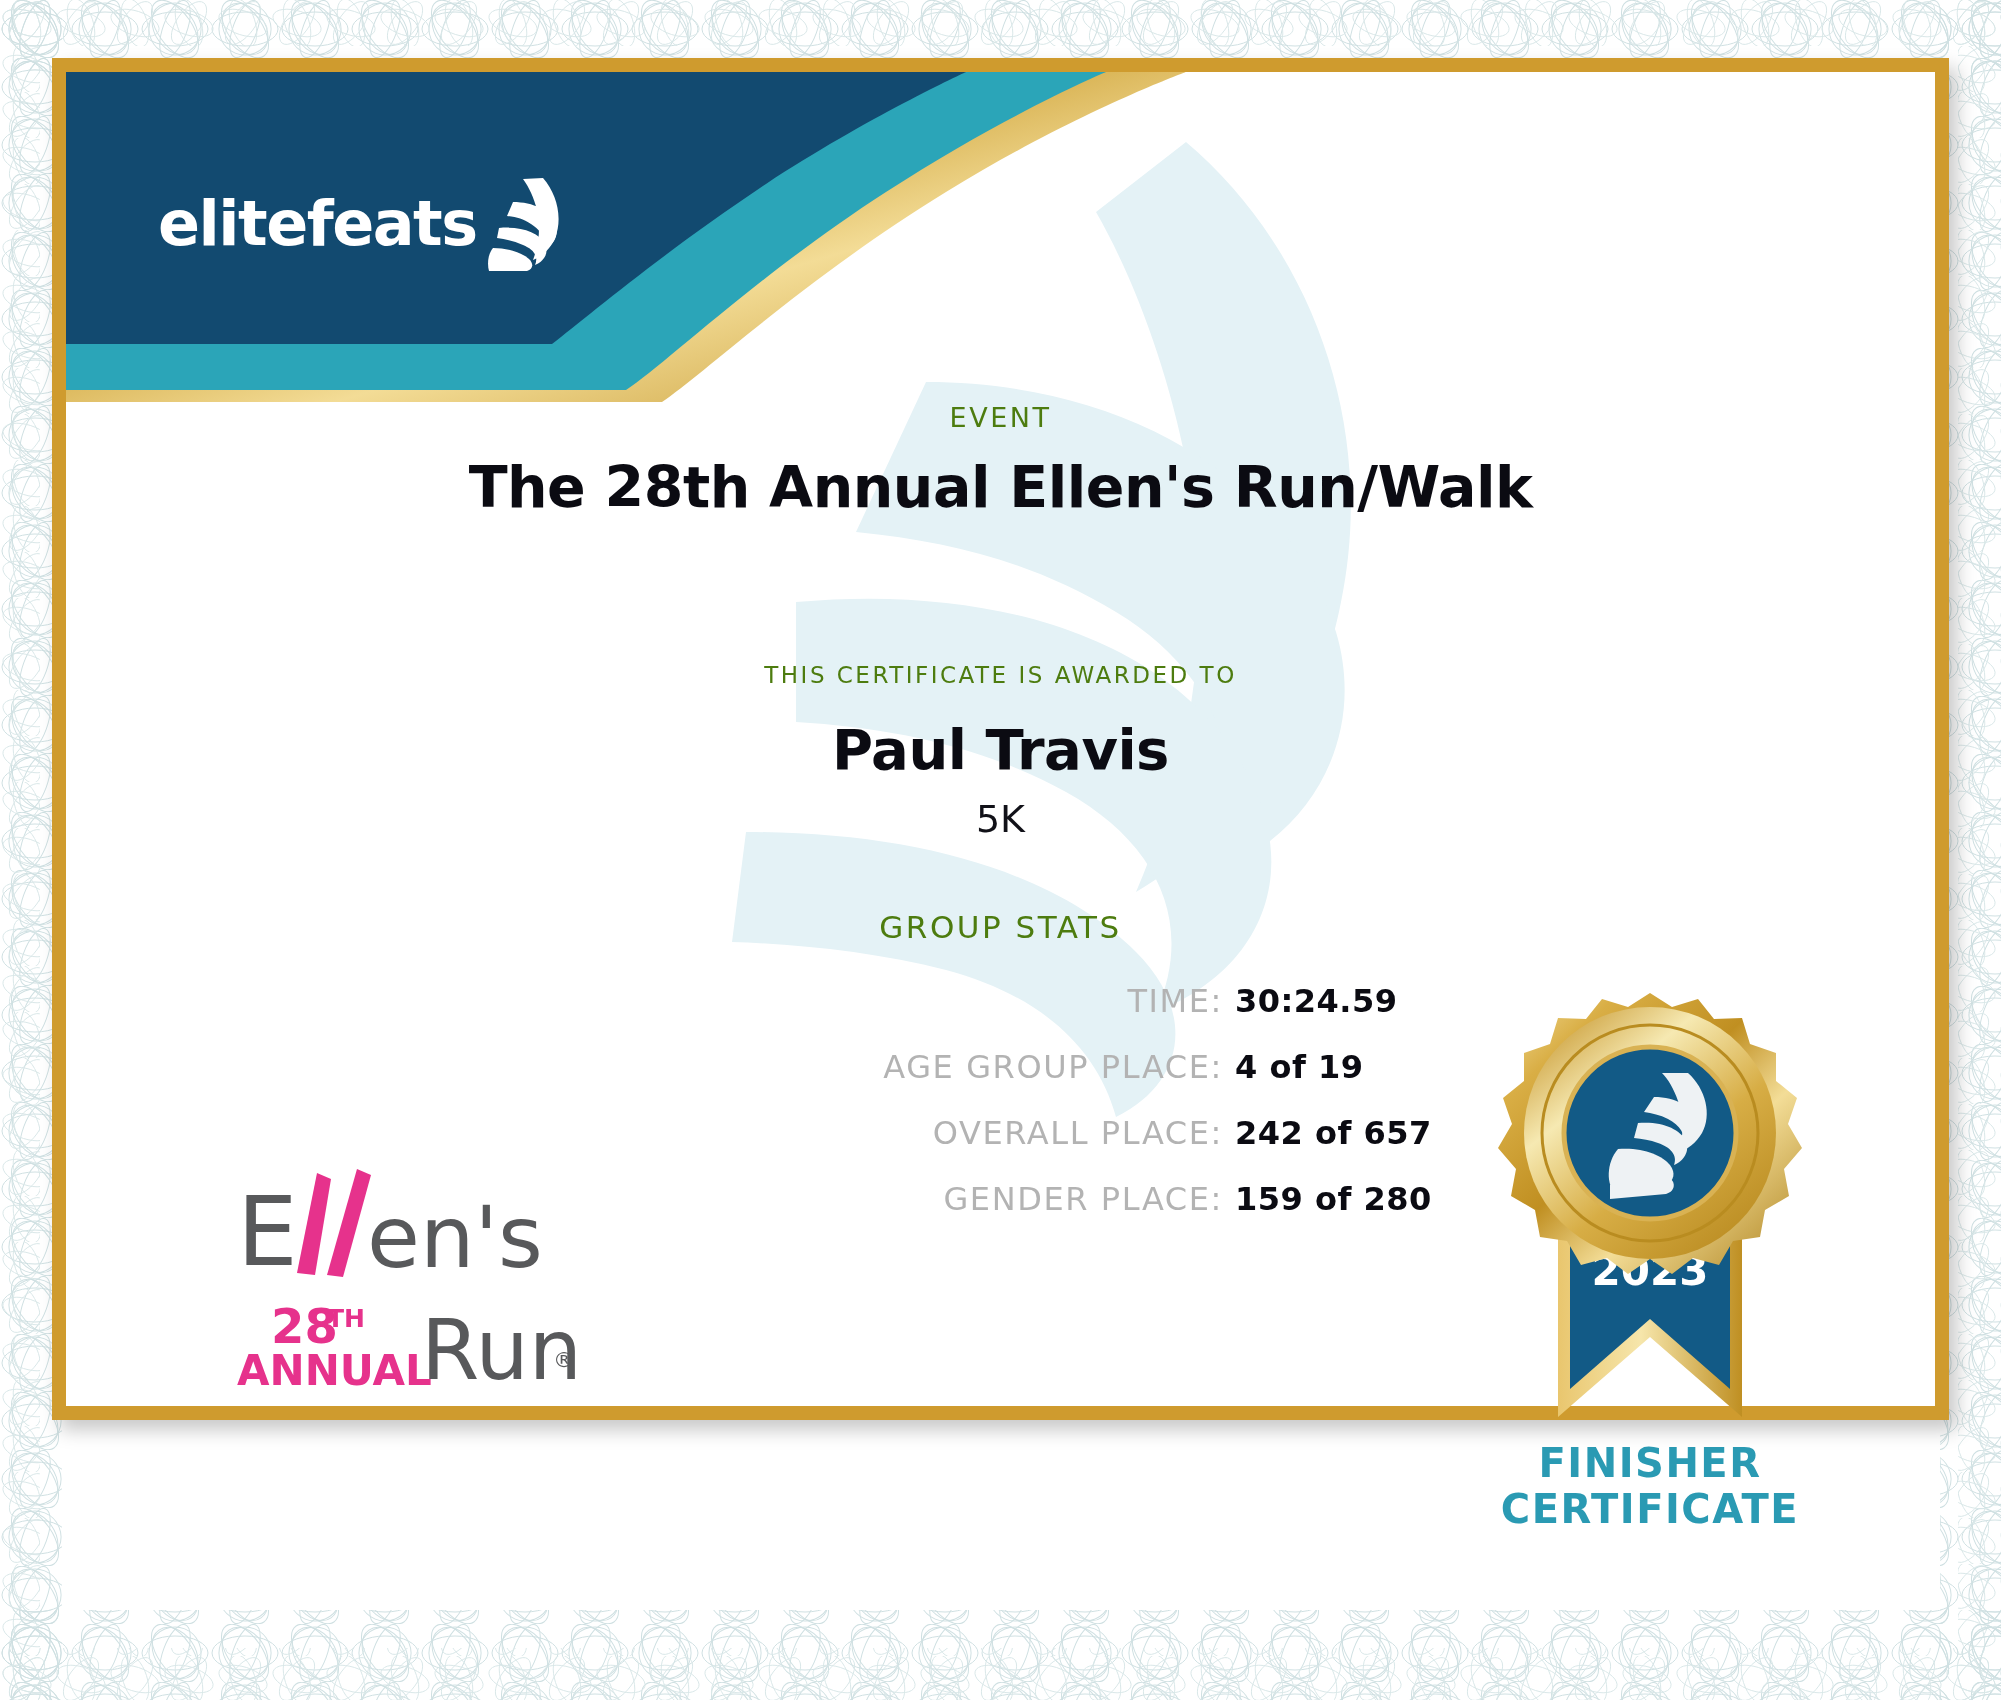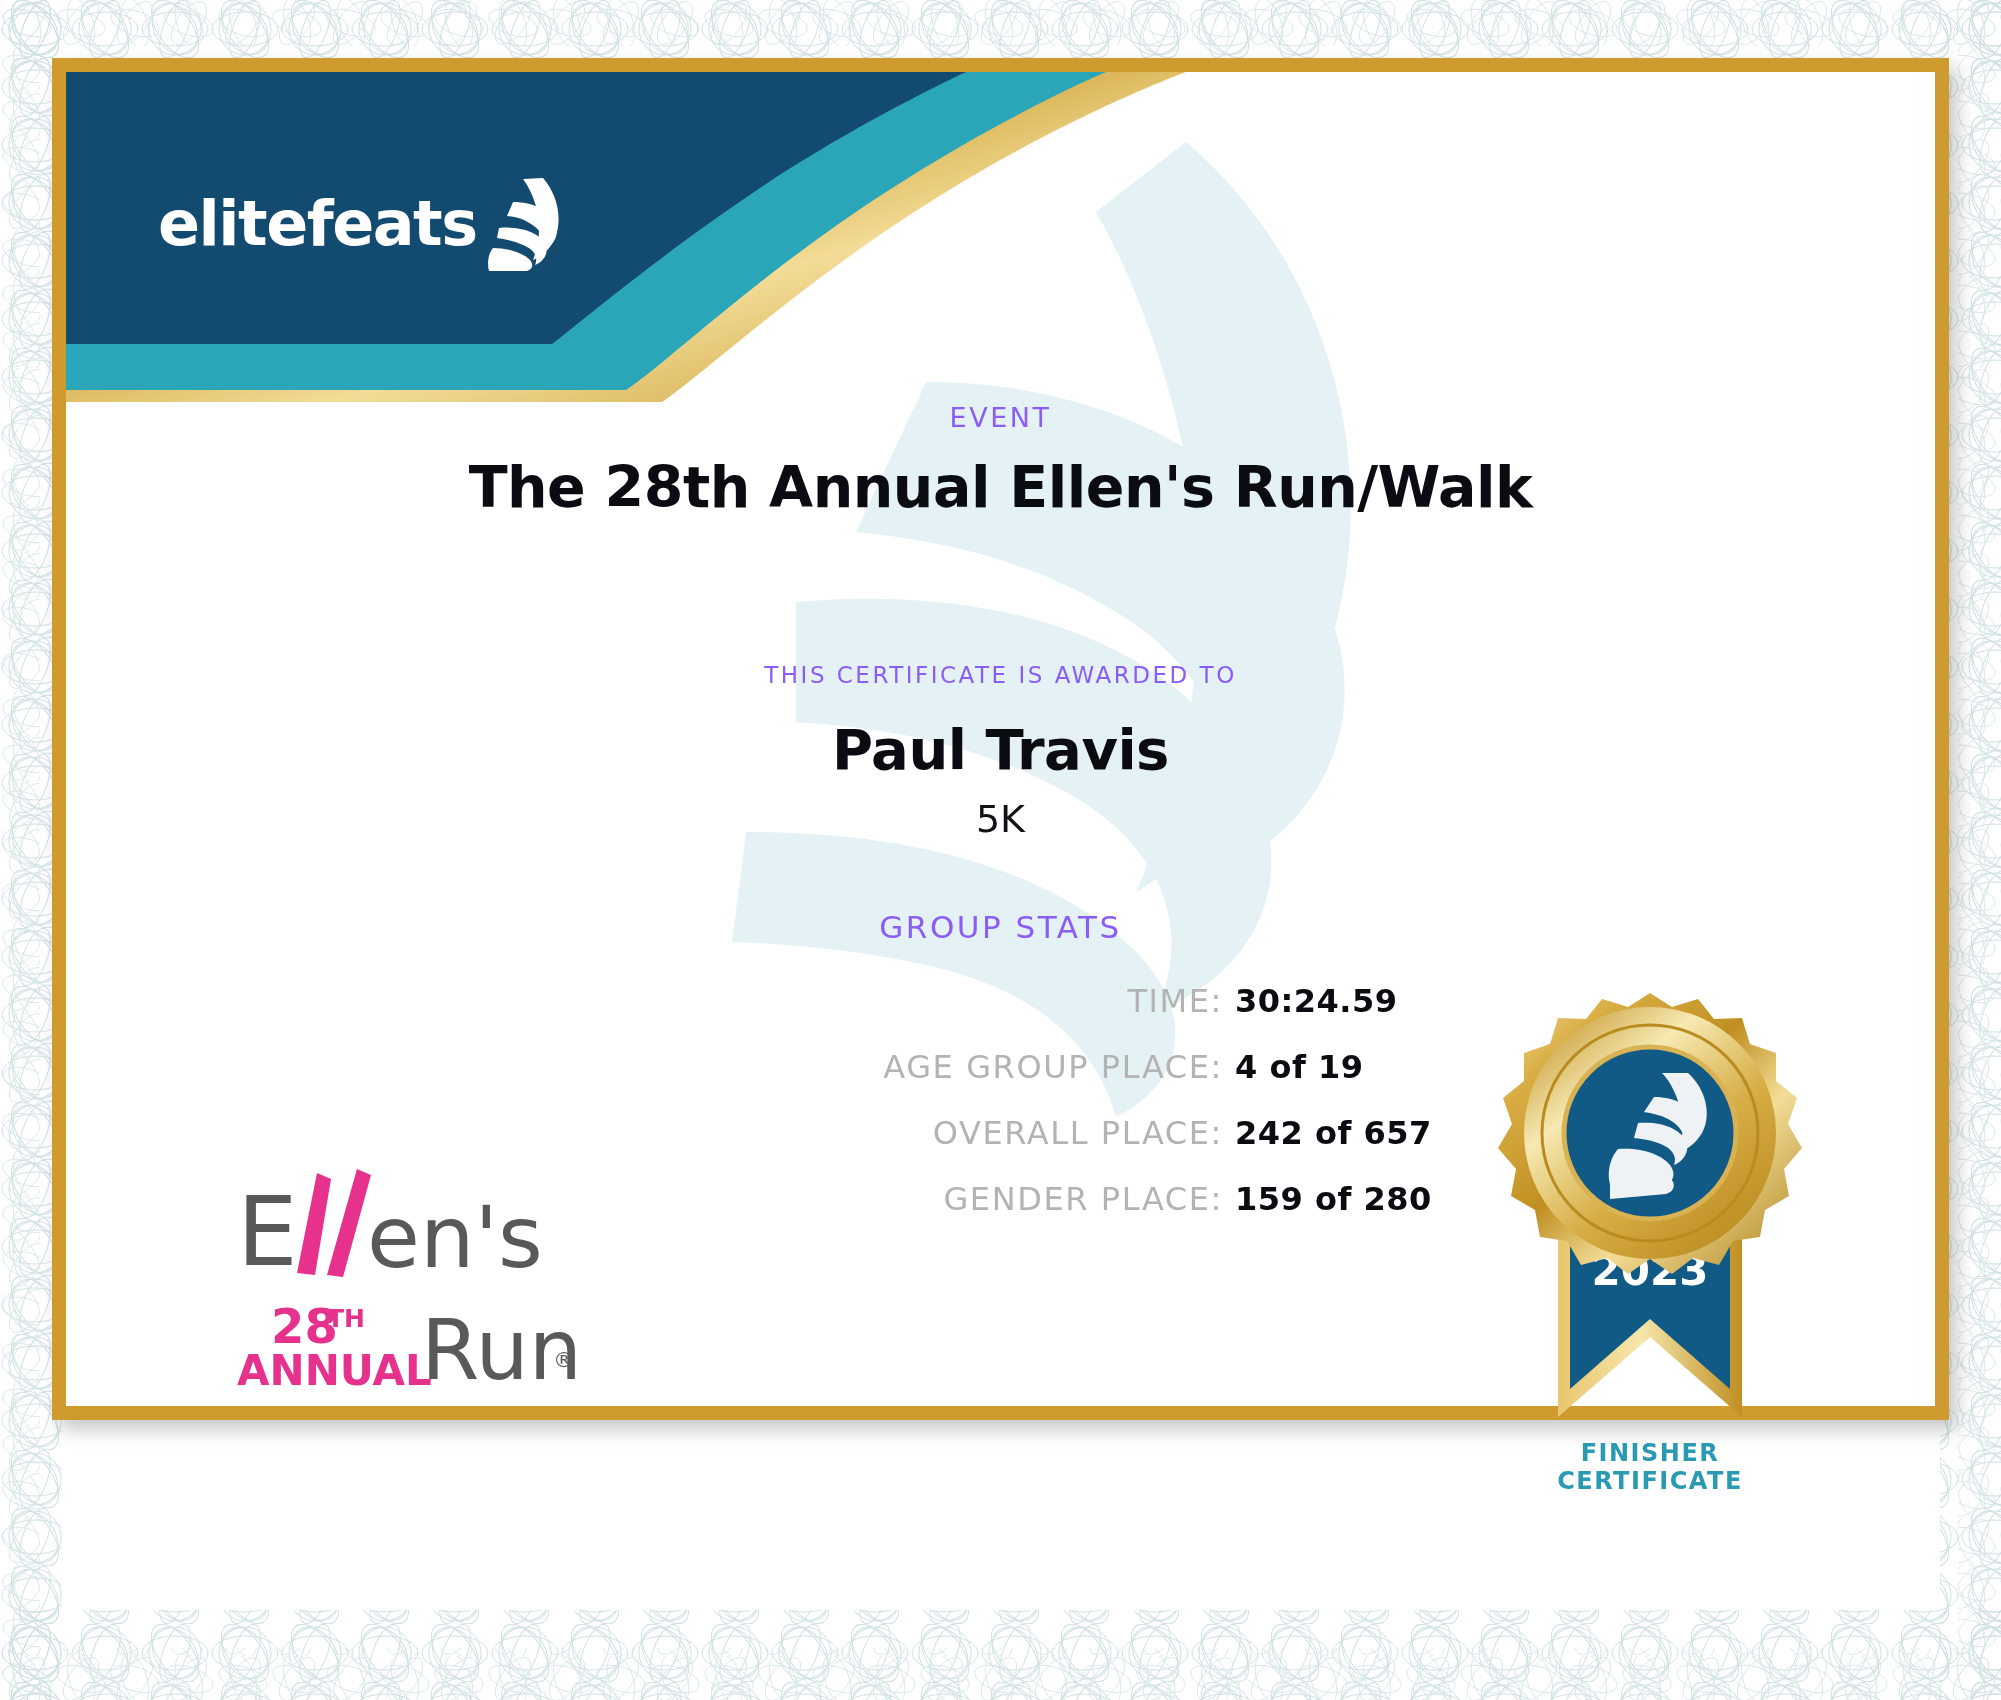--- a/index.html
+++ b/index.html
@@ -57,21 +57,21 @@
   #brand-wordmark{
     font-family:"DejaVu Sans", sans-serif;
     font-size:62px;font-weight:700;color:#ffffff;
     letter-spacing:-1.5px;line-height:1;
   }
 
   
   .center-col{position:absolute;left:0;right:0;text-align:center;z-index:5;}
 
   .label-muted{
-    color:#8b5cf6;
+    color:#4d7c0f;
     font-family:"DejaVu Sans", sans-serif;
     font-weight:400;
     letter-spacing:2.5px;
   }
 
   #event-label{top:330px;font-size:27px;}
   #event-title{
     top:382px;
     font-family:"DejaVu Sans", sans-serif;
     font-size:57px;font-weight:700;color:#0b0b12;
@@ -130,21 +130,21 @@
   
   #finisher-medal{
     position:absolute;left:1440px;top:985px;
     width:420px;height:470px;z-index:6;
   }
   #medal-caption{
     position:absolute;left:1440px;top:1440px;width:420px;
     text-align:center;z-index:6;
     color:#2a9ab3;
     font-family:"DejaVu Sans", sans-serif;
-    font-weight:700;font-size:24px;line-height:1.15;
+    font-weight:700;font-size:40px;line-height:1.15;
     letter-spacing:1.5px;
   }
 </style>
 </head>
 <body>
 
 <div id="guilloche-bg">
   <svg viewBox="0 0 2001 1700" xmlns="http://www.w3.org/2000/svg" aria-hidden="true">
     <defs>
       <pattern id="guil" x="0" y="0" width="70" height="58" patternUnits="userSpaceOnUse">

